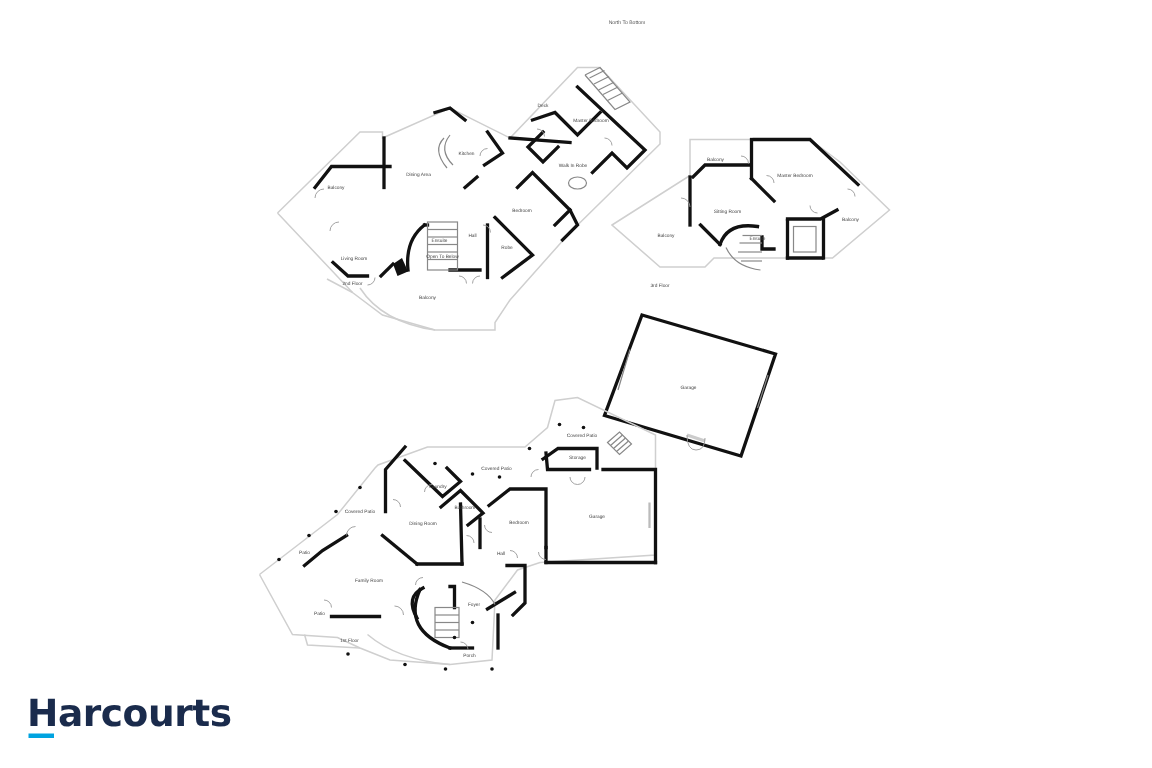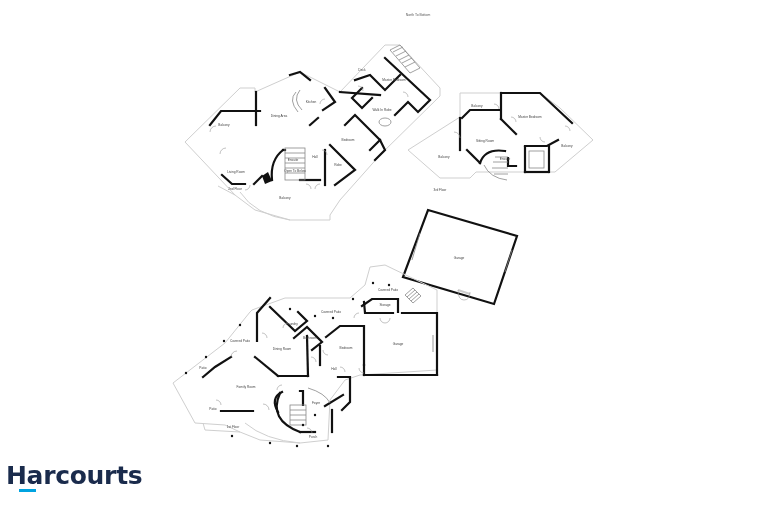--- a/index.html
+++ b/index.html
@@ -5,21 +5,21 @@
   html, body { margin: 0; padding: 0; background: #ffffff; }
   body { width: 768px; height: 512px; position: relative; overflow: hidden; font-family: "Liberation Sans", sans-serif; }
   #plan { position: absolute; left: 0; top: 0; width: 768px; height: 512px; }
   .outer { fill: none; stroke: #cfcfcf; stroke-width: 1; }
   .wall { fill: none; stroke: #111; stroke-width: 2.2; stroke-linecap: square; }
   .thin { fill: none; stroke: #888; stroke-width: 0.8; }
   .door { fill: none; stroke: #999; stroke-width: 0.6; }
   .post { fill: #111; }
   .lbl { font-family: "Liberation Sans", sans-serif; font-size: 3.2px; fill: #444; text-anchor: middle; }
   .top-lbl { font-size: 3.4px; fill: #555; }
-  .logo { position: absolute; left: 6px; top: 463px; font-family: "DejaVu Sans", sans-serif; font-weight: bold; font-size: 25px; letter-spacing: -0.3px; color: #1a2b4c; line-height: 1; }
+  .logo { position: absolute; left: 18px; top: 463px; font-family: "DejaVu Sans", sans-serif; font-weight: bold; font-size: 25px; letter-spacing: -0.3px; color: #1a2b4c; line-height: 1; }
   .logo-bar { position: absolute; left: 19px; top: 489px; width: 17px; height: 3px; background: #00a3e0; }
 </style>
 </head>
 <body>
 
 <svg id="plan" viewBox="0 0 768 512" xmlns="http://www.w3.org/2000/svg">
 
   <text class="lbl top-lbl" x="418" y="16">North To Bottom</text>
 
   <g>

